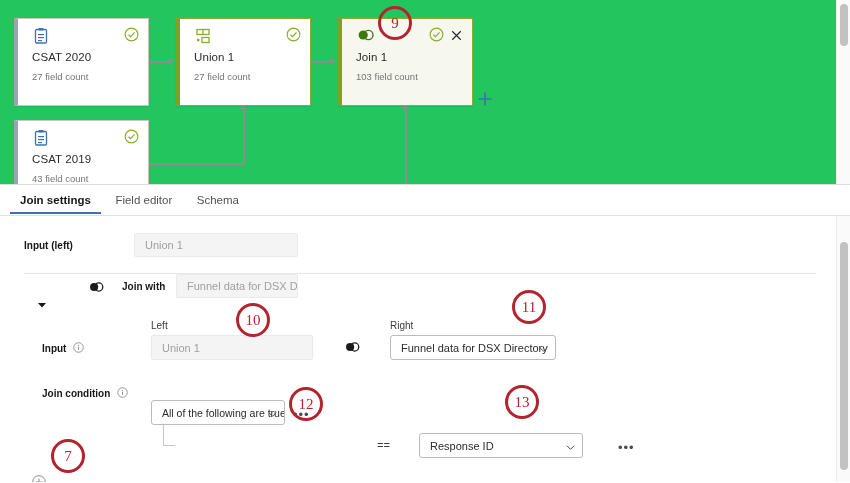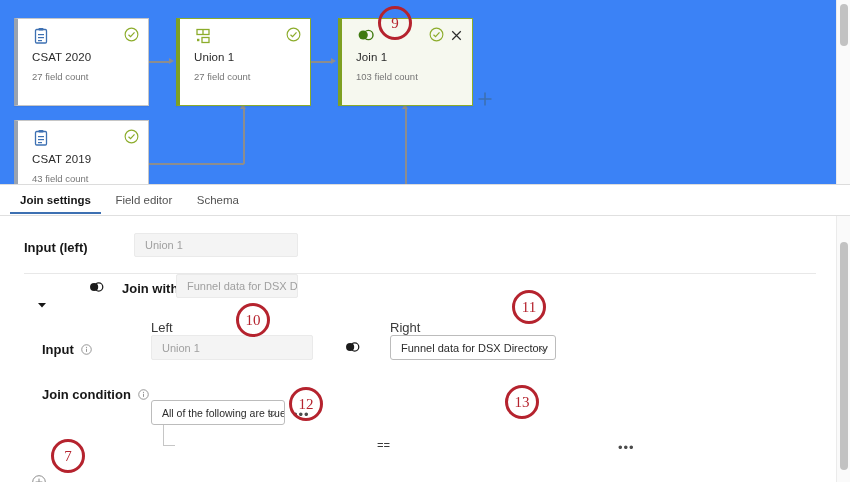--- a/index.html
+++ b/index.html
@@ -10,21 +10,21 @@
     background: #ffffff;
     overflow: hidden;
     position: relative;
     color: #323232;
   }
 
   
   #canvas {
     position: absolute; left: 0; top: 0;
     width: 850px; height: 185px;
-    background: #3b82f6;
+    background: #22c55e;
     overflow: hidden;
     border-bottom: 1px solid #dcdcdc;
   }
   #canvas-inner { position: absolute; left: 0; top: 0; width: 836px; height: 185px; }
 
   .node {
     position: absolute;
     background: #ffffff;
     border: 1px solid #c6c6c6;
     border-left: 4px solid #9aa3b0;
@@ -128,21 +128,21 @@
     position: absolute; right: 0; top: 0; width: 14px; height: 266px;
     background: #fafafa; border-left: 1px solid #ebebeb;
   }
   #panel-thumb {
     position: absolute; left: 3px; top: 26px; width: 8px; height: 228px;
     background: #c2c2c2; border-radius: 4px;
   }
 
   .row-label {
     position: absolute;
-    font-size: 13px; font-weight: bold; color: #171717;
+    font-size: 10px; font-weight: bold; color: #171717;
   }
   .row-label.normal { font-weight: normal; }
 
   .field-ro {
     position: absolute;
     background: #f4f4f4;
     border: 1px solid #eaeaea;
     border-radius: 2px;
     font-size: 11px; color: #a0a0a0;
     padding: 0 10px;
@@ -420,20 +420,28 @@
     <div class="ellipsis" style="left:293px; top:192px;">
       <span>•••</span>
     </div>
 
     <div class="tree" style="left:163px; top:209px; width:1px; height:21px;"></div>
     <div class="tree" style="left:163px; top:229px; width:12px; height:1px;"></div>
 
 
     <div class="eqeq" style="left:377px; top:224px;">==</div>
 
+    <div class="select" style="left:419px; top:217px; width:164px; height:25px;">
+      <span>Response ID</span>
+      <span class="caret">
+        <svg viewBox="0 0 10 10" width="9" height="9">
+          <path d="M1 3 L5 7 L9 3" fill="none" stroke="#4b4b4b" stroke-width="1.1"></path>
+        </svg>
+      </span>
+    </div>
 
     <div class="ellipsis" style="left:618px; top:225px;">
       <span>•••</span>
     </div>
 
     <div class="plus-circle" style="left:32px; top:259px;">
       <svg viewBox="0 0 14 14" width="14" height="14">
         <circle cx="7" cy="7" r="6.3" fill="none" stroke="#8d8d8d" stroke-width="1"></circle>
         <path d="M7 3.6 V10.4 M3.6 7 H10.4" stroke="#8d8d8d" stroke-width="1"></path>
       </svg>

